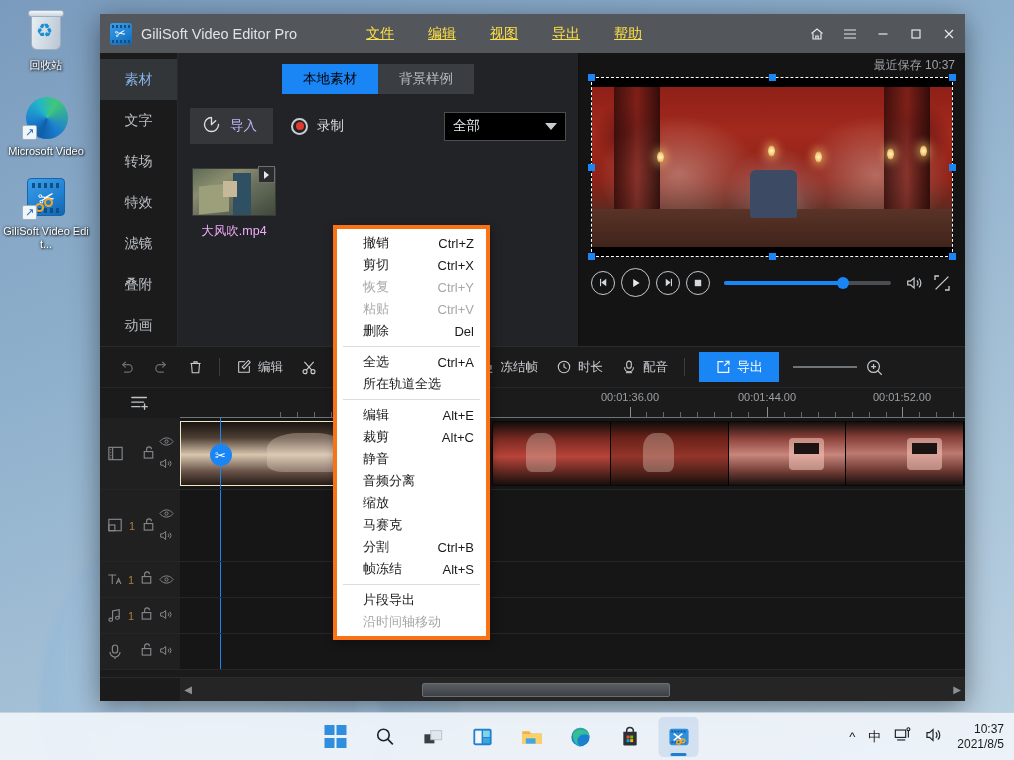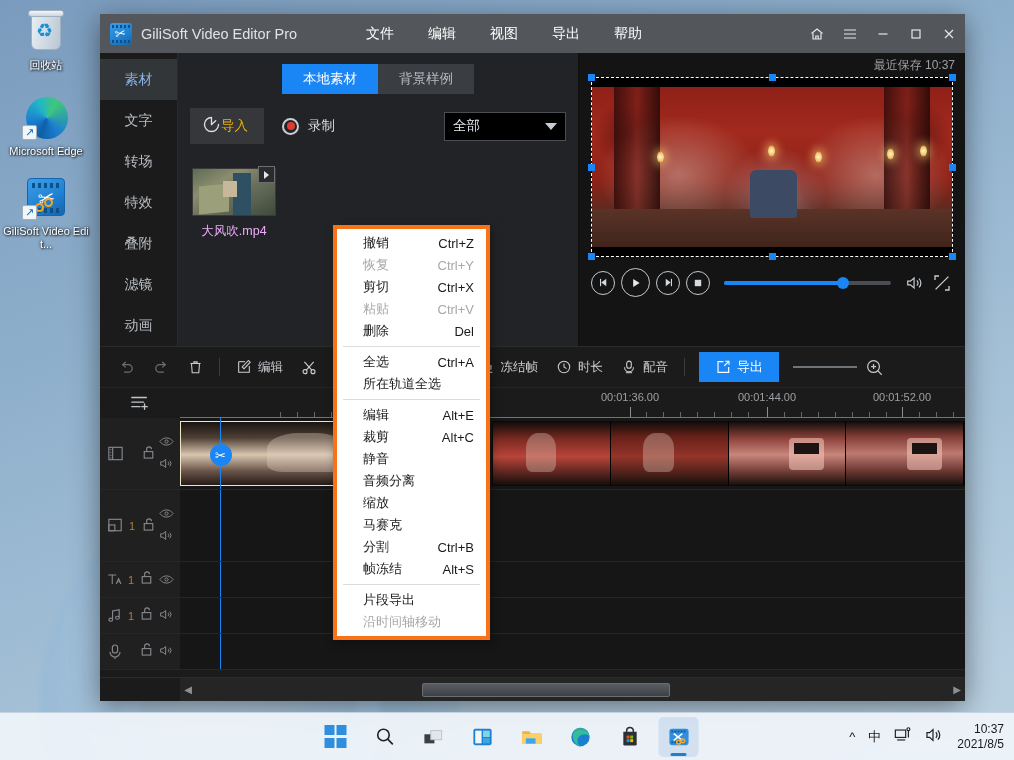--- a/index.html
+++ b/index.html
@@ -100,21 +100,21 @@
     margin-right: 9px; flex: 0 0 22px;
   }
   .tb-icon .s1 { position: absolute; left: 2px; top: 2px; width: 18px; height: 3px;
     background: repeating-linear-gradient(90deg,#0e4f86 0 2px, transparent 2px 4px); }
   .tb-icon .s2 { position: absolute; left: 2px; top: 17px; width: 18px; height: 3px;
     background: repeating-linear-gradient(90deg,#0e4f86 0 2px, transparent 2px 4px); }
   .tb-icon .sc { position: absolute; left: 5px; top: 4px; color: #fff; font-size: 13px; line-height: 13px; transform: rotate(-12deg); }
   .app-title { color: #dfe3e6; font-size: 14.5px; margin-right: 52px; white-space: nowrap; }
   .menubar { display: flex; gap: 0; }
   .menu-item {
-    color: #ffffff; font-size: 14px; padding: 6px 17px; cursor: default; white-space: nowrap;
+    color: #fde047; font-size: 14px; padding: 6px 17px; cursor: default; white-space: nowrap; text-decoration: underline;
   }
   .tb-right { margin-left: auto; display: flex; align-items: center; }
   .tb-btn {
     width: 33px; height: 39px; display: flex; align-items: center; justify-content: center;
     color: #e4e8ec; cursor: default;
   }
   .tb-btn svg { display: block; }
 
   
   .app-body { flex: 1; display: flex; flex-direction: column; min-height: 0; }
@@ -129,24 +129,24 @@
     color: #b9bec4; font-size: 14px; cursor: default;
   }
   .lsb-item.active { background: #333639; color: #8ab4e8; }
 
   .media-panel { flex: 1; background: #222326; position: relative; border-right: 1px solid #101010; }
   .tabs-row { display: flex; justify-content: center; padding-top: 11px; }
   .tab {
     min-width: 96px; text-align: center; padding: 6px 14px; font-size: 13.5px; cursor: default;
     background: #3a3d41; color: #b7bcc2;
   }
-  .tab.active { background: #1a85f5; color: #ffffff; }
+  .tab.active { background: #1a85f5; color: #000000; }
   .tools-row { display: flex; align-items: center; padding: 14px 12px 0 12px; gap: 10px; }
   .btn-import {
-    display: flex; align-items: center; background: #35373b; color: #eab308;
+    display: flex; align-items: center; gap: 9px; background: #35373b; color: #c4b5fd;
     padding: 7px 16px 7px 12px; font-size: 13.5px; cursor: default;
   }
   .btn-record {
     display: flex; align-items: center; gap: 9px; color: #d8dce0; font-size: 13.5px;
     padding: 7px 8px; cursor: default;
   }
   .rec-dot {
     width: 17px; height: 17px; border-radius: 50%; border: 2px solid #c9ced3;
     display: flex; align-items: center; justify-content: center;
   }
@@ -321,21 +321,21 @@
     </div>
     <div class="lbl">回收站</div>
   </div>
 
   <div class="dicon" style="margin-top:22px;">
     <div class="glyph">
       <div class="edge-g"></div>
       <div class="edge-cut"></div>
       <div class="shortcut-arrow">↗</div>
     </div>
-    <div class="lbl">Microsoft Edge</div>
+    <div class="lbl">Microsoft Video</div>
   </div>
 
   <div class="dicon" style="margin-top:16px;">
     <div class="glyph">
       <div class="gs-box">
         <div class="gs-strip"></div>
         <div class="gs-strip b"></div>
         <div class="gs-sciss">✂</div>
       </div>
       <div class="gs-ring r1"></div>
@@ -398,22 +398,22 @@
 
   <div class="app-body">
 
     <div class="upper">
 
       <div class="lsidebar">
         <div class="lsb-item active">素材</div>
         <div class="lsb-item">文字</div>
         <div class="lsb-item">转场</div>
         <div class="lsb-item">特效</div>
+        <div class="lsb-item">滤镜</div>
         <div class="lsb-item">叠附</div>
-        <div class="lsb-item">滤镜</div>
         <div class="lsb-item">动画</div>
       </div>
 
       <div class="media-panel">
         <div class="tabs-row">
           <div class="tab active">本地素材</div>
           <div class="tab">背景样例</div>
         </div>
 
         <div class="tools-row">
@@ -867,27 +867,27 @@
 
     </div>
   </div>
 </div>
 
 <div class="ctxmenu">
   <div class="ctx-item">
     <span>撤销</span>
     <span class="acc">Ctrl+Z</span>
   </div>
+  <div class="ctx-item">
+    <span>剪切</span>
+    <span class="acc">Ctrl+X</span>
+  </div>
   <div class="ctx-item dis">
     <span>恢复</span>
     <span class="acc">Ctrl+Y</span>
-  </div>
-  <div class="ctx-item">
-    <span>剪切</span>
-    <span class="acc">Ctrl+X</span>
   </div>
   <div class="ctx-item dis">
     <span>粘贴</span>
     <span class="acc">Ctrl+V</span>
   </div>
   <div class="ctx-item">
     <span>删除</span>
     <span class="acc">Del</span>
   </div>
 

